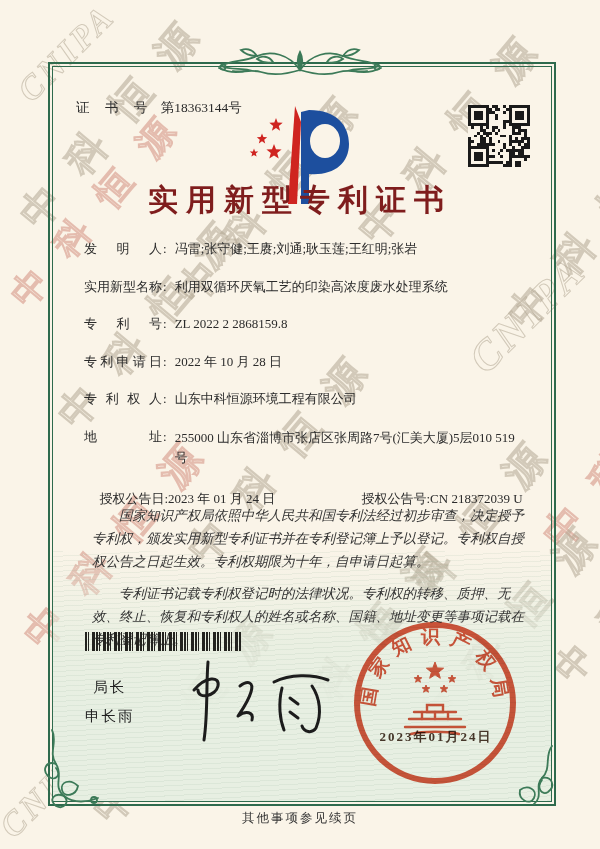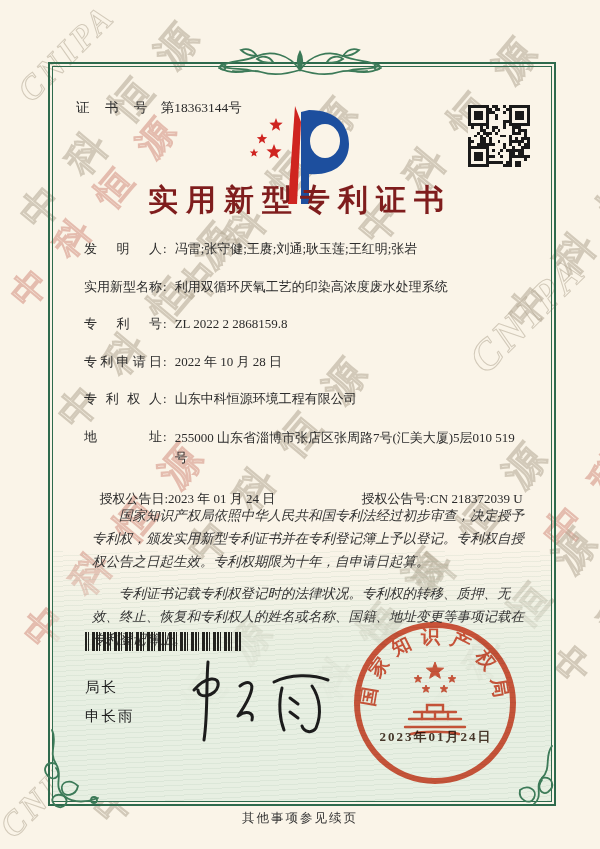--- a/index.html
+++ b/index.html
@@ -44,21 +44,21 @@
   .grant-row .cell.left{width:262px;}
   
   .paras{position:absolute;left:84px;right:66px;top:496px;z-index:2;
          font-size:13.5px;line-height:1.72;font-style:italic;color:#333;}
   .paras p{margin:8px;text-indent:2em;}
   
   .barcode{position:absolute;left:85px;top:632px;width:156px;height:19px;z-index:2;
            background:repeating-linear-gradient(90deg,#23231f 0 2px,transparent 2px 3px,
              #23231f 3px 4px,transparent 4px 7px,#23231f 7px 10px,transparent 10px 11px);}
   .director{position:absolute;left:85px;top:678px;z-index:2;font-size:14.5px;color:#222;}
-  .director div{margin-bottom:10px;letter-spacing:2px;}
+  .director div{margin-bottom:10px;letter-spacing:2px;text-align:center;}
   .signature{position:absolute;left:178px;top:652px;z-index:3;}
   .seal-date{position:absolute;left:352px;top:728px;width:168px;z-index:3;text-align:center;
              font-size:13px;letter-spacing:2px;color:#453629;font-weight:bold;}
   .seal{position:absolute;left:348px;top:616px;z-index:4;opacity:.9;mix-blend-mode:multiply;}
   .pageinfo{position:absolute;left:0;right:0;top:772px;z-index:2;text-align:center;
             font-size:12.5px;color:#333;}
   .footnote{position:absolute;left:0;right:0;top:810px;z-index:2;text-align:center;
             font-size:12.5px;color:#333;letter-spacing:2px;}
 </style>
 </head>

